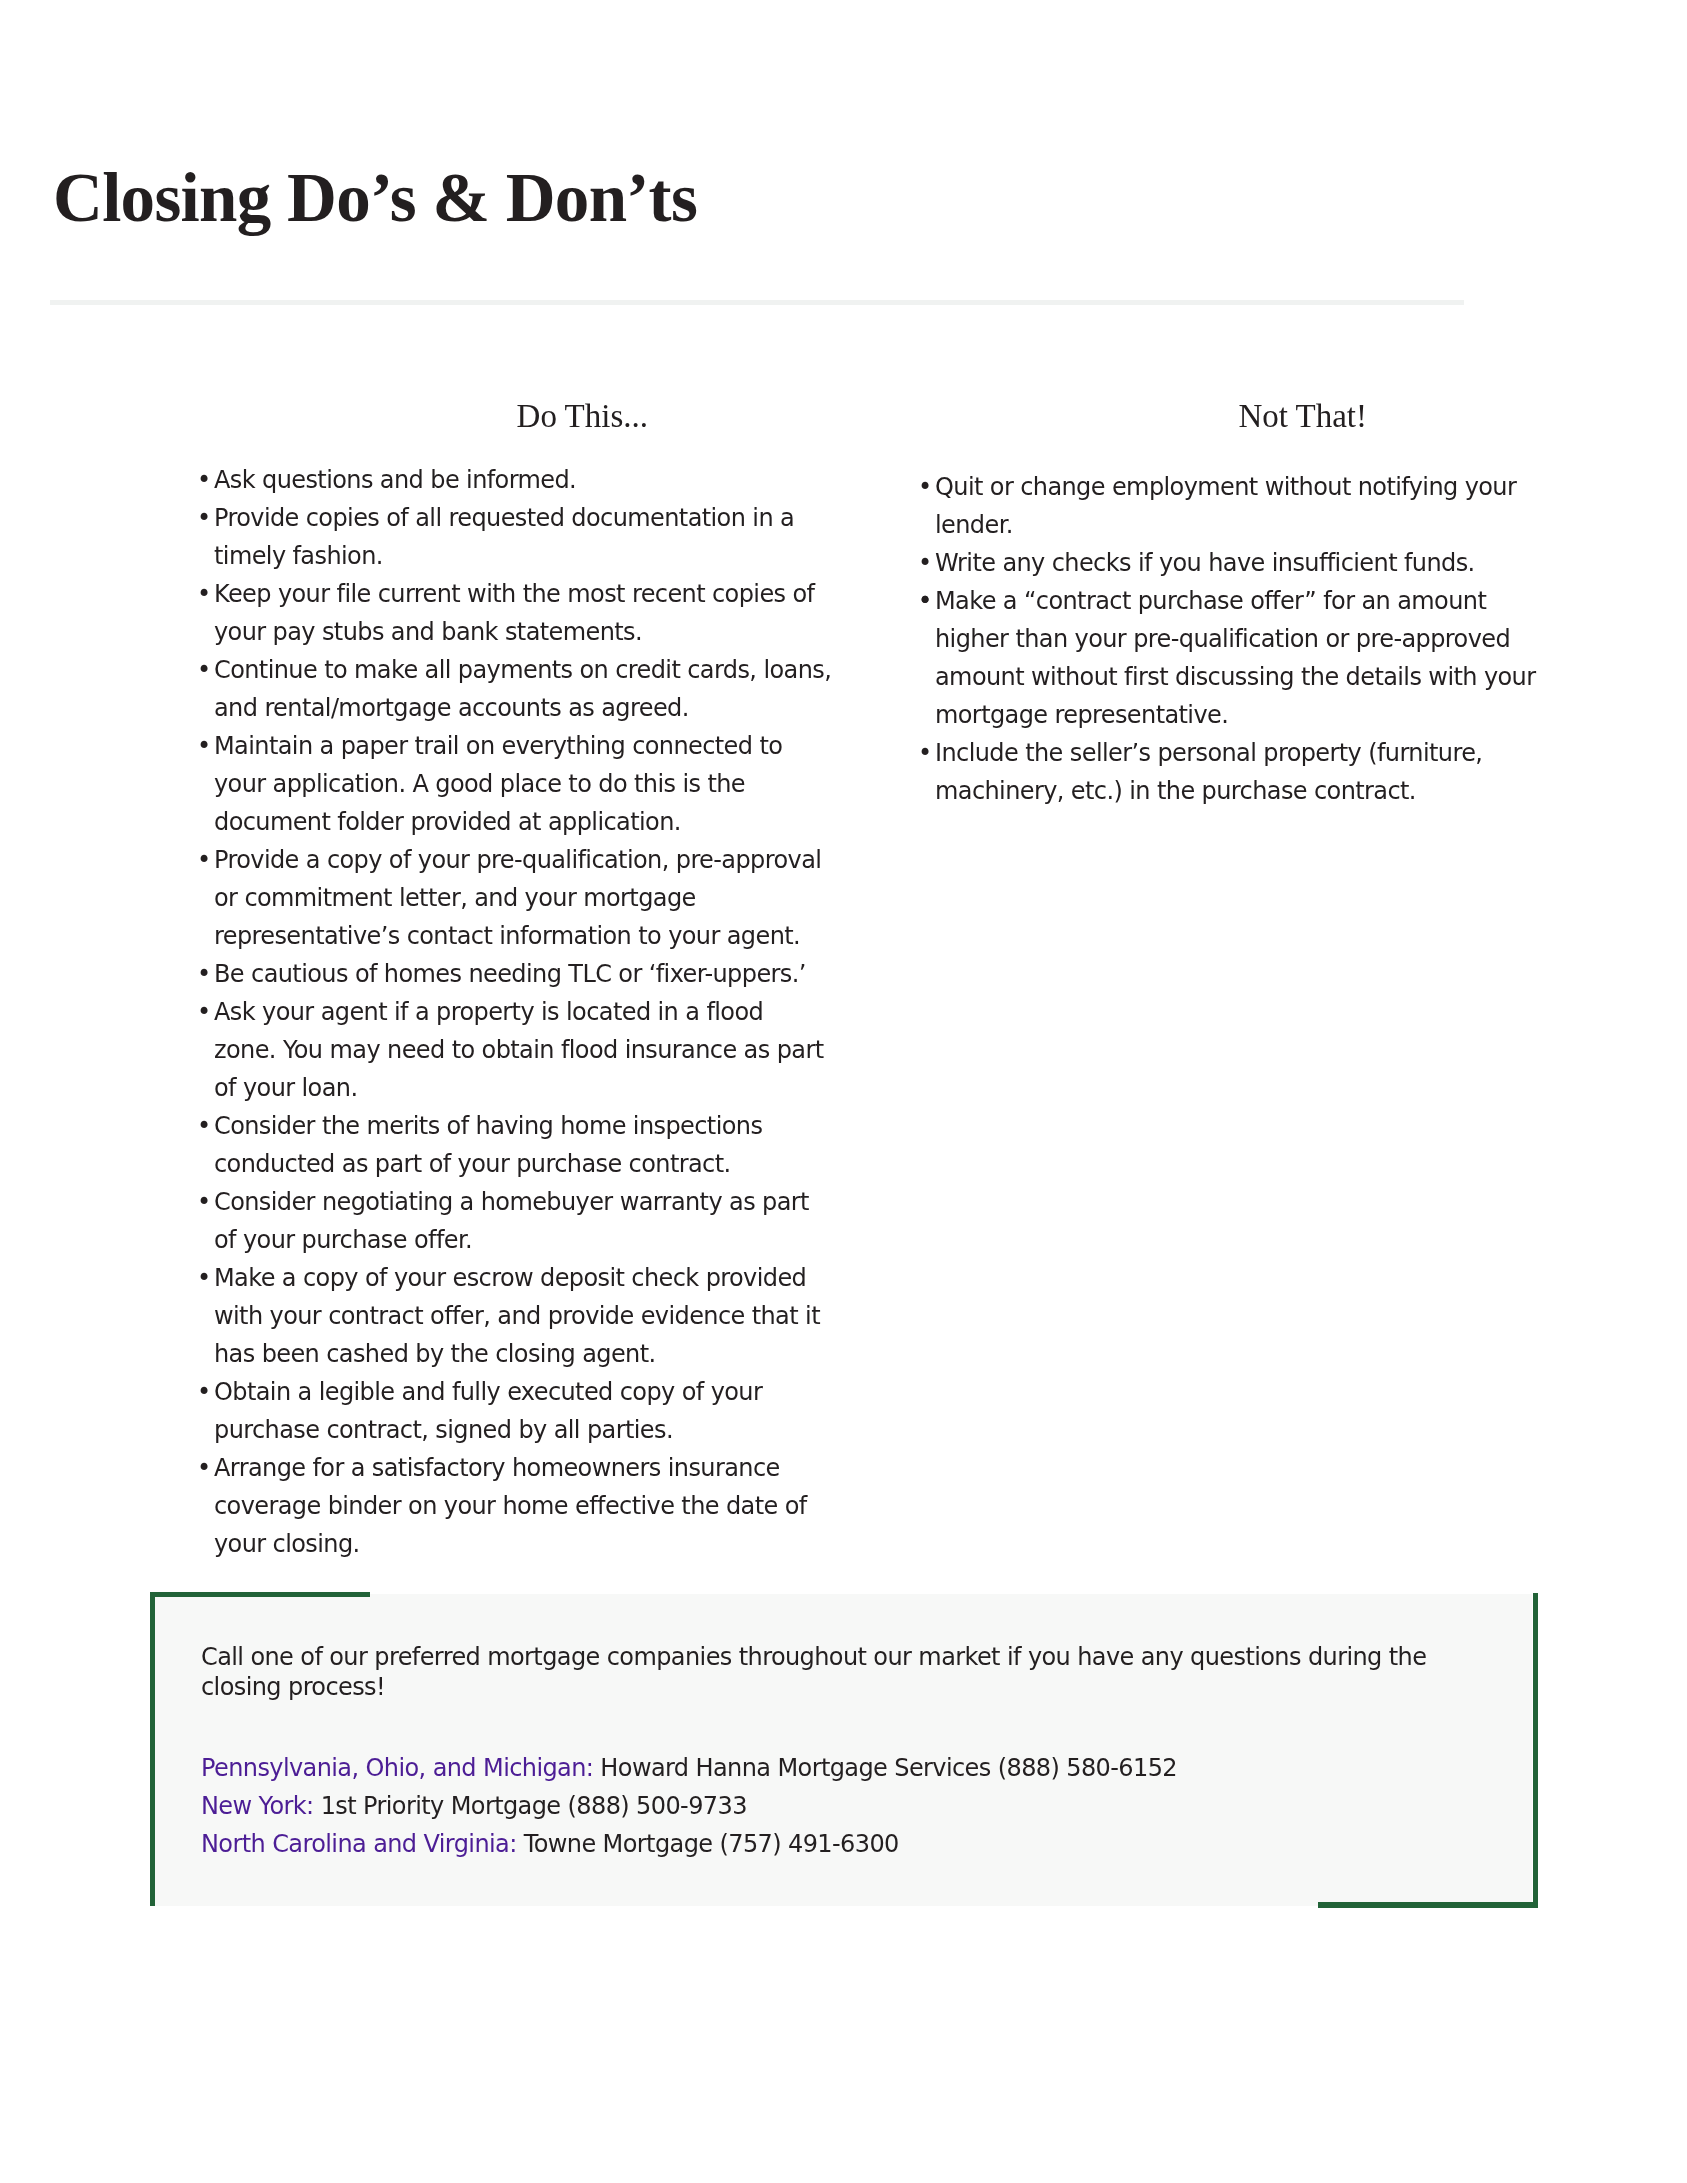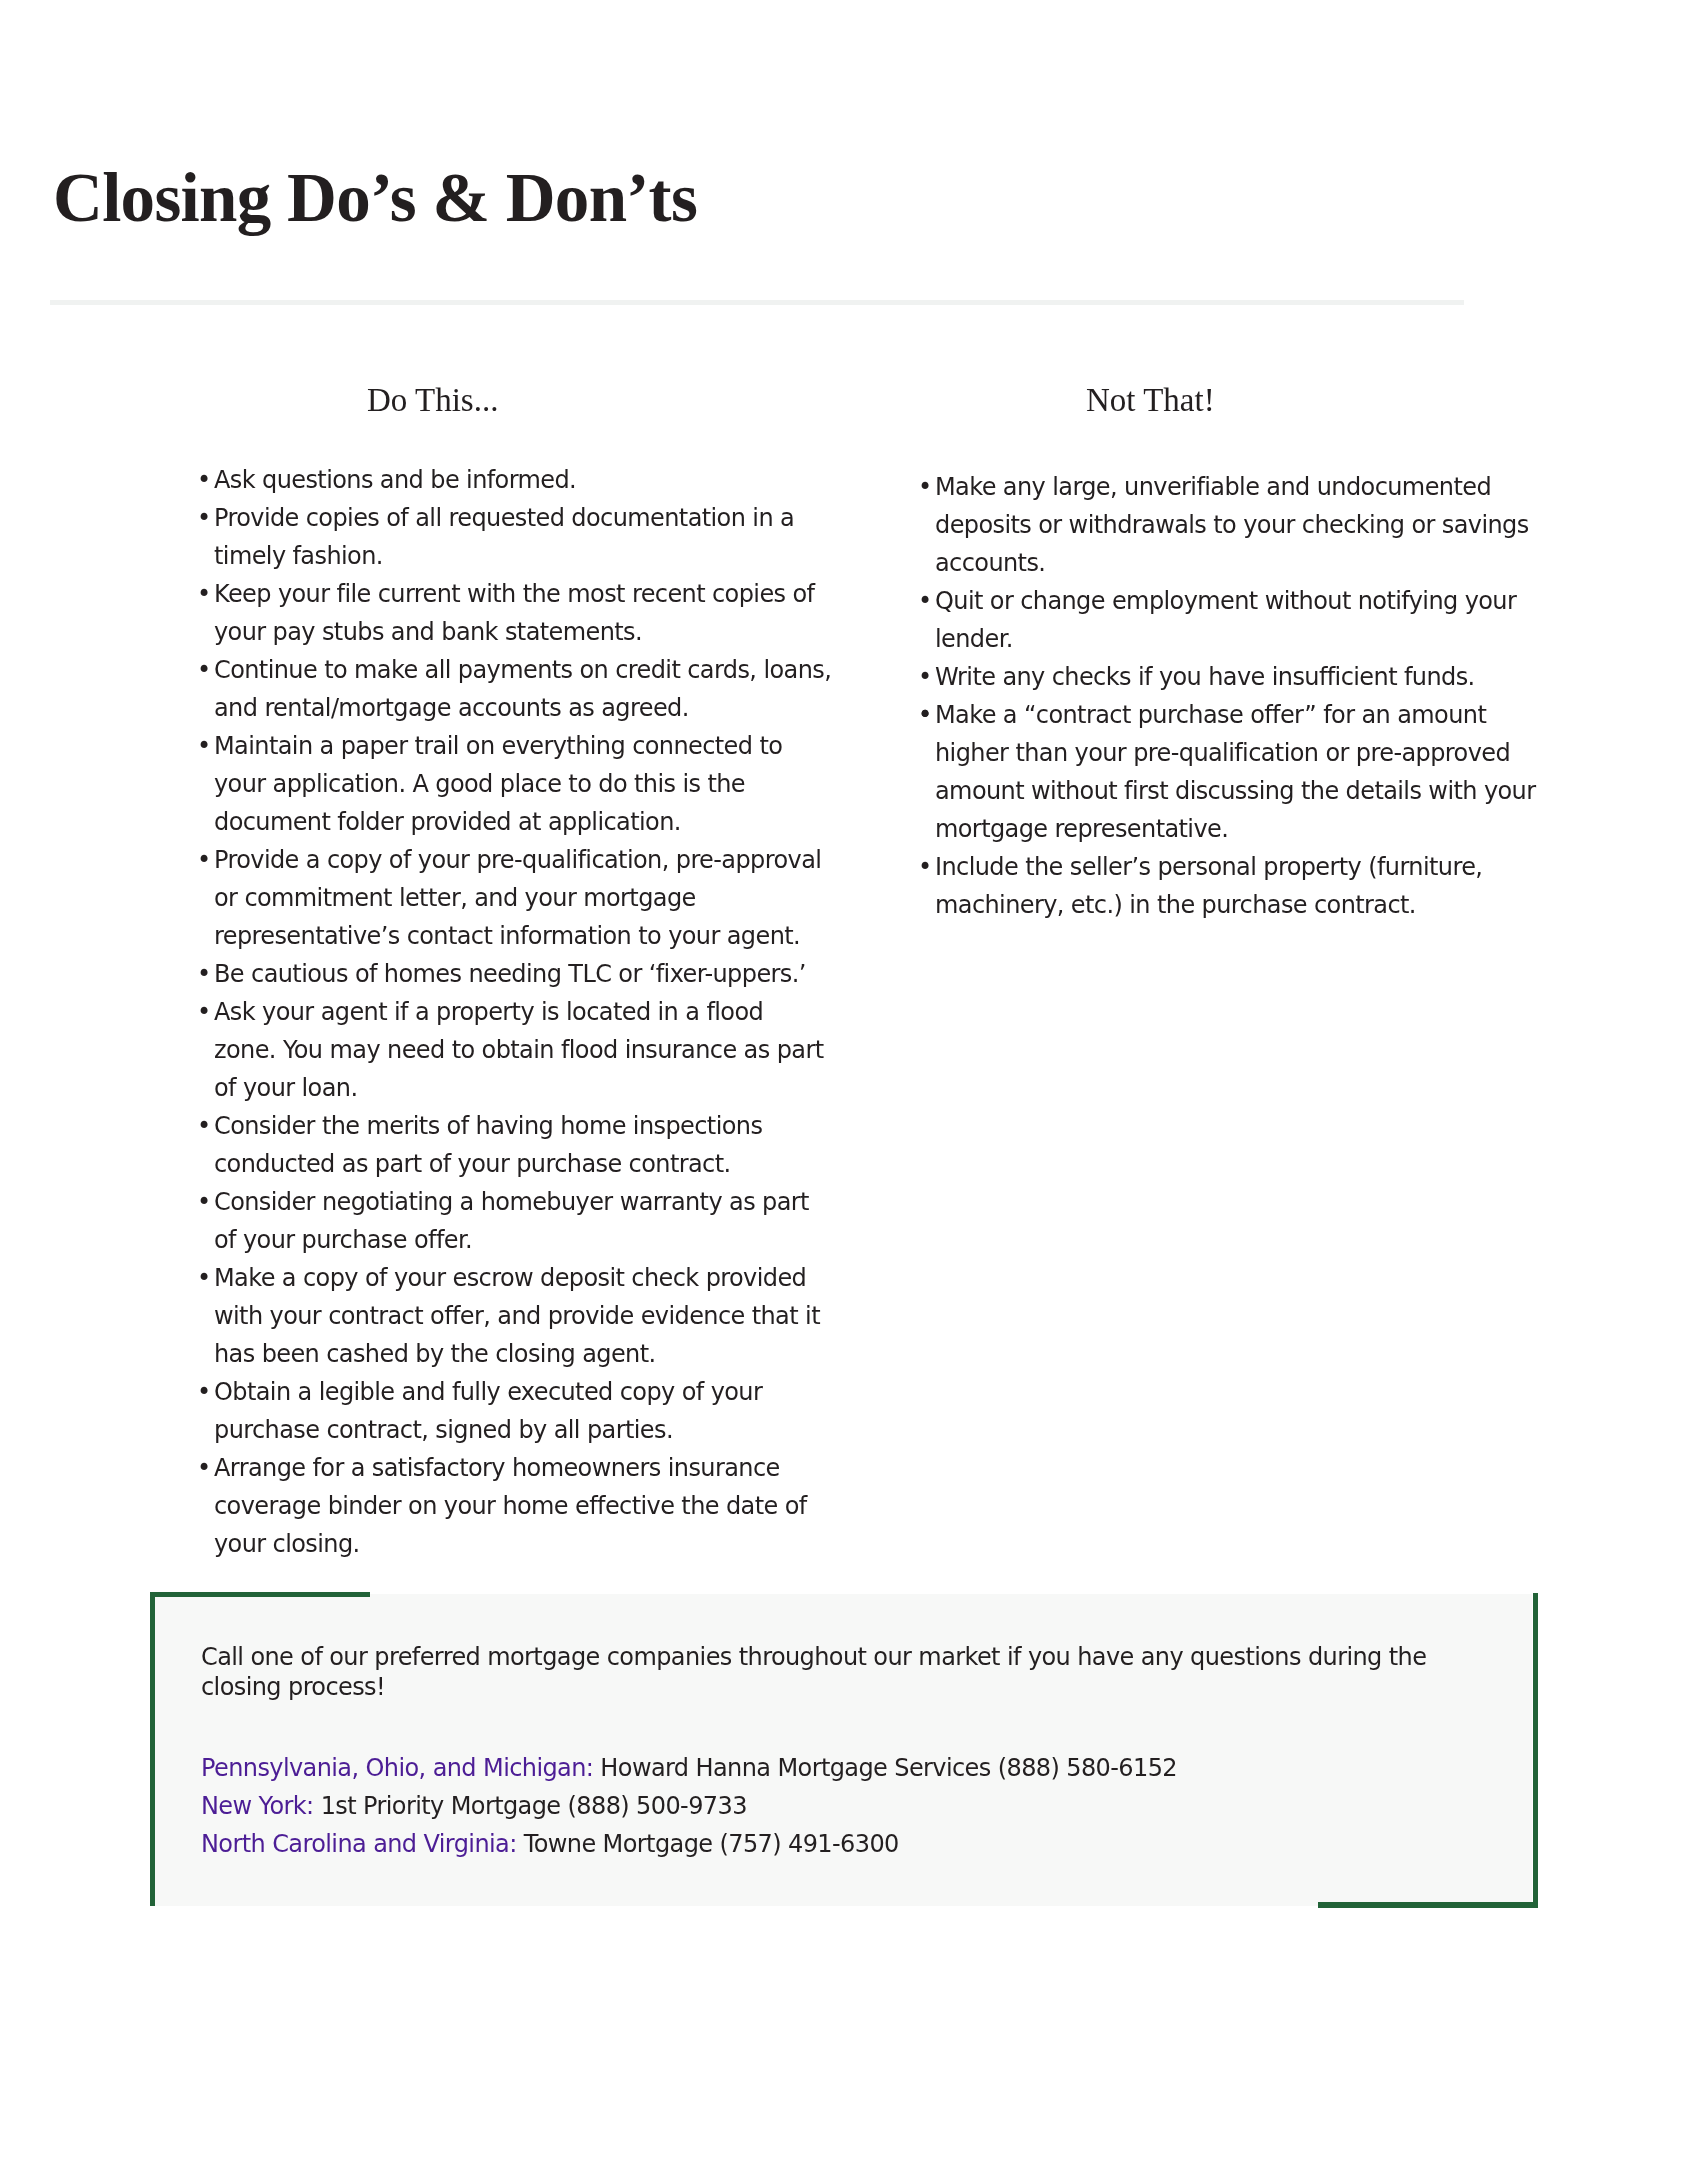--- a/index.html
+++ b/index.html
@@ -10,22 +10,22 @@
   #page-title {
     position: absolute; left: 53px; top: 159px;
     font-size: 69px; line-height: 79px; font-weight: bold; margin: 0;
     letter-spacing: -0.7px; white-space: nowrap;
   }
   #title-divider {
     position: absolute; left: 50px; top: 300px; width: 1414px; height: 5.3px; background: #f0f2f1;
   }
 
   .col-heading {
-    position: absolute; top: 380px; font-size: 33px; line-height: 40px; margin: 0; font-weight: normal;
-    text-align: left; white-space: nowrap;
+    position: absolute; top: 380px; font-size: 33px; line-height: 40px; margin: 16px; font-weight: normal;
+    text-align: right; white-space: nowrap;
   }
   #heading-do { left: 367px; width: 265px; }
   #heading-dont { left: 1086px; width: 265px; }
 
   .bullet-list { position: absolute; list-style: none; margin: 8px; padding: 0; font-size: 24px; line-height: 38px; letter-spacing: -0.6px; }
   #do-list { left: 189px; top: 453px; width: 635px; }
   #dont-list { left: 910px; top: 460px; width: 629px; }
   .bullet-list li { position: relative; padding-left: 17px; }
   .bullet-list li .dot { position: absolute; left: 0; top: 0; width: 13.2px; }
   .bullet-list li .dot::before { content: "•"; }
@@ -66,21 +66,20 @@
   <li><span class="dot"></span><span>Be cautious of homes needing TLC or ‘fixer-uppers.’</span></li>
   <li><span class="dot"></span><span>Ask your agent if a property is located in a flood zone. You may need to obtain flood insurance as part of your loan.</span></li>
   <li><span class="dot"></span><span>Consider the merits of having home inspections conducted as part of your purchase contract.</span></li>
   <li><span class="dot"></span><span>Consider negotiating a homebuyer warranty as part of your purchase offer.</span></li>
   <li><span class="dot"></span><span>Make a copy of your escrow deposit check provided with your contract offer, and provide evidence that it has been cashed by the closing agent.</span></li>
   <li><span class="dot"></span><span>Obtain a legible and fully executed copy of your purchase contract, signed by all parties.</span></li>
   <li><span class="dot"></span><span>Arrange for a satisfactory homeowners insurance coverage binder on your home effective the date of your closing.</span></li>
 </ul>
 
 <ul id="dont-list" class="bullet-list sans">
-  <li><span class="dot"></span><span>Make any large, unverifiable and undocumented deposits or withdrawals to your checking or savings accounts.</span></li>
   <li><span class="dot"></span><span>Quit or change employment without notifying your lender.</span></li>
   <li><span class="dot"></span><span>Write any checks if you have insufficient funds.</span></li>
   <li><span class="dot"></span></li>
   <li><span class="dot"></span><span>Make a “contract purchase offer” for an amount higher than your pre-qualification or pre-approved amount without first discussing the details with your mortgage representative.</span></li>
   <li><span class="dot"></span><span>Include the seller’s personal property (furniture, machinery, etc.) in the purchase contract.</span></li>
 </ul>
 
 <div id="contact-box">
   <div id="contact-bg"></div>
   <div id="acc-left-v" class="accent"></div>

